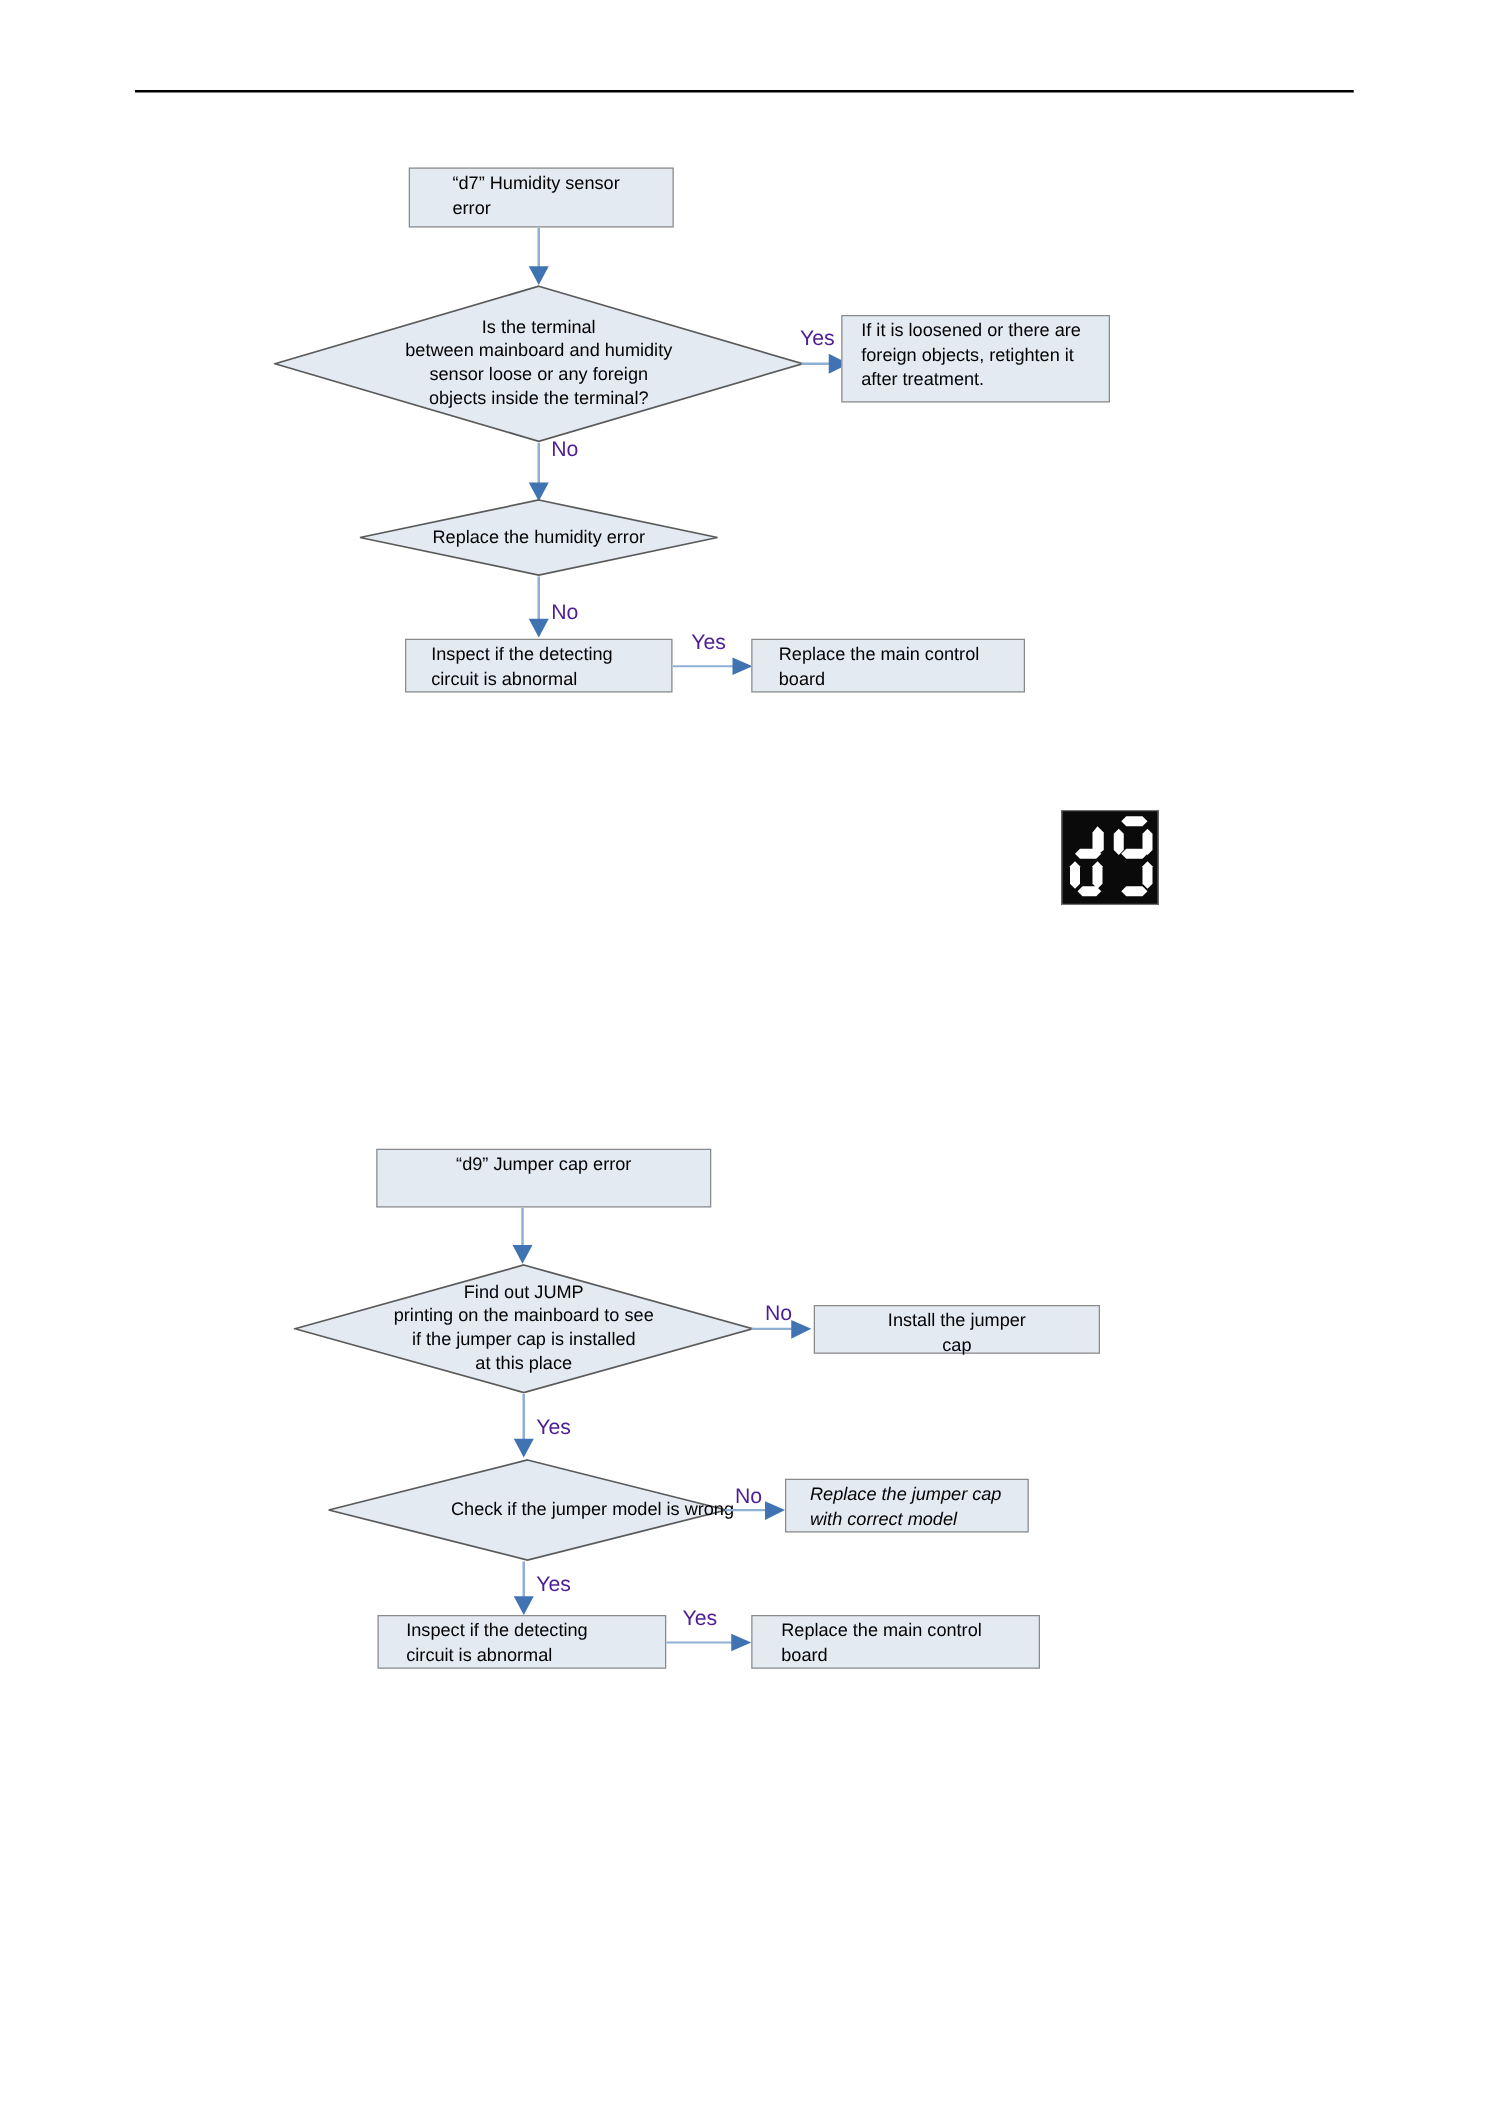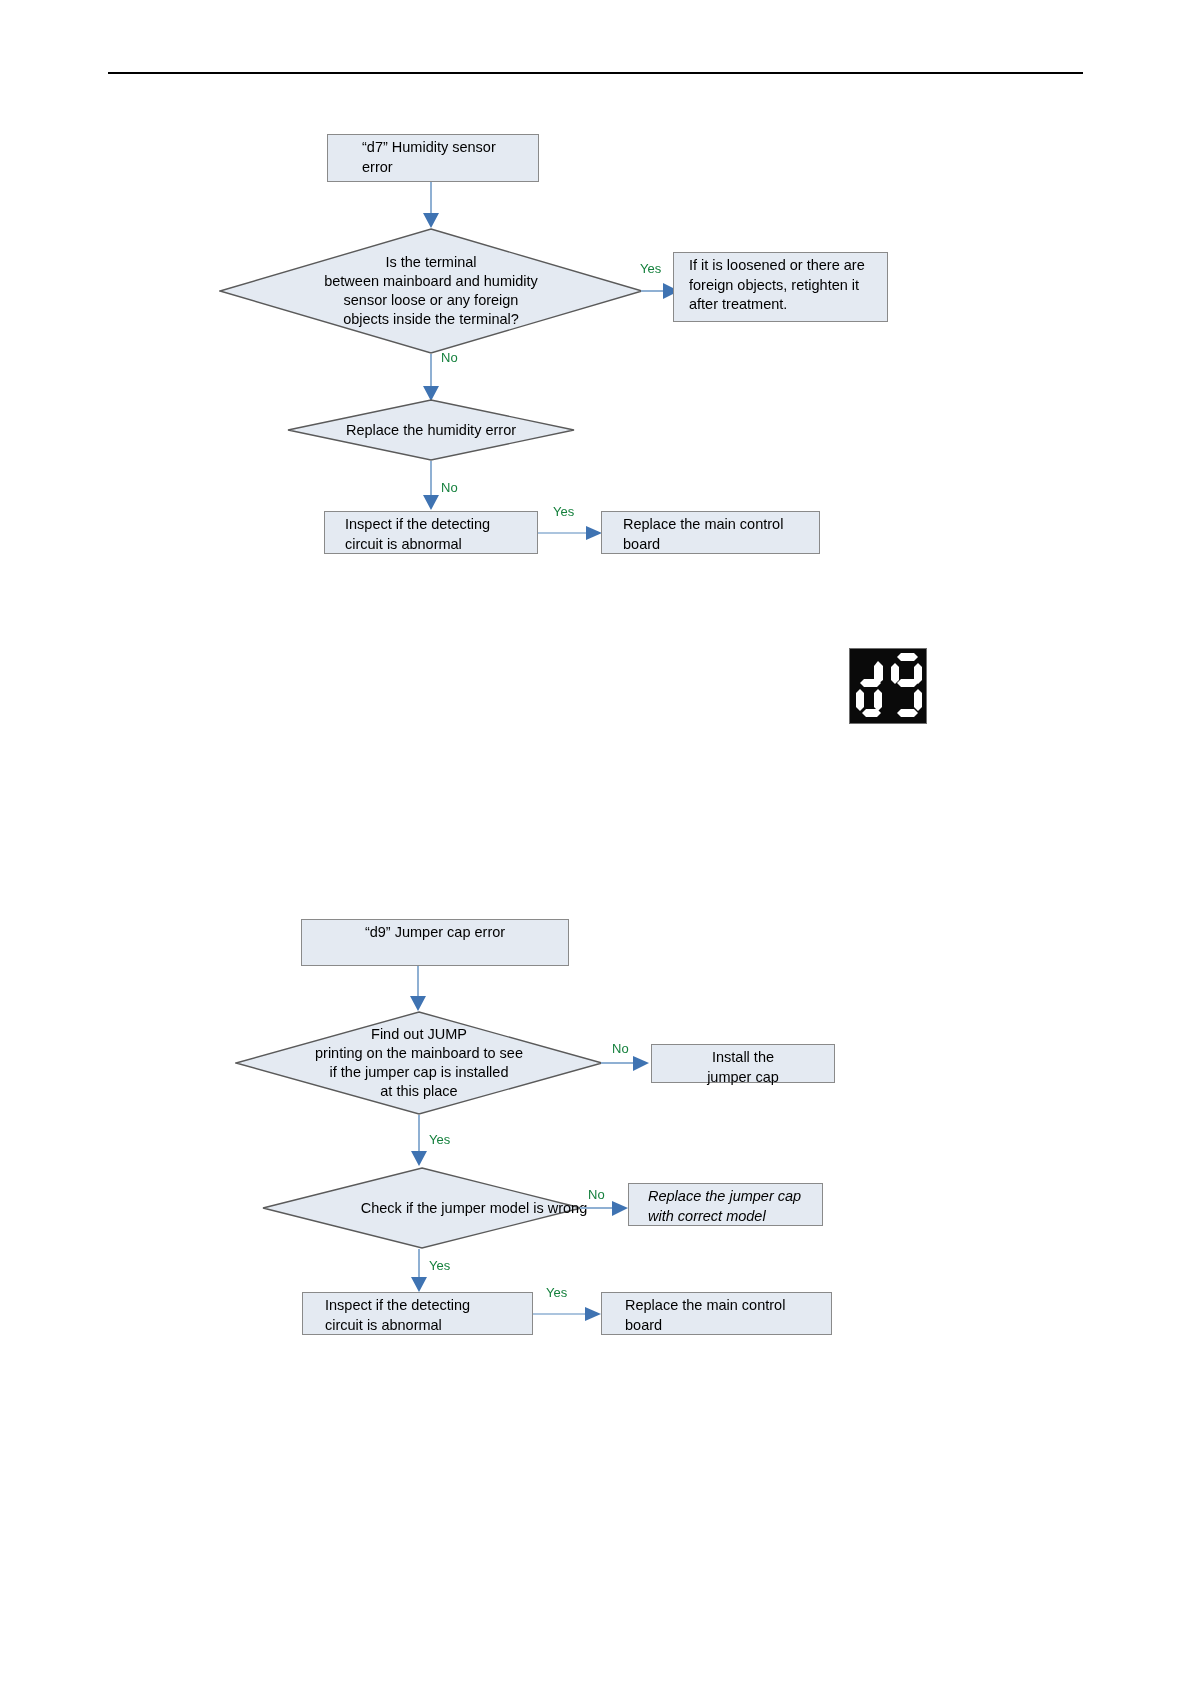--- a/index.html
+++ b/index.html
@@ -86,23 +86,23 @@
     pointer-events: none;
   }
 
   
   .conn {
     position: absolute;
     overflow: visible;
   }
   .edge-label {
     position: absolute;
-    font-size: 13px;
+    font-size: 17px;
     line-height: 1;
-    color: #15803d;
+    color: #4c1d95;
     white-space: nowrap;
   }
 
   
   .led-panel {
     position: absolute;
     background: #0a0a0a;
     border: 1px solid #6f6f6f;
     box-sizing: border-box;
   }
@@ -250,21 +250,21 @@
 </div>
 
 <div class="conn" style="left:601px; top:1048px; width:50px; height:30px;">
   <svg width="50" height="30" viewBox="0 0 50 30">
     <line x1="0" y1="15" x2="34" y2="15" stroke="#8fb0d3" stroke-width="1.8"></line>
     <polygon points="32,8 32,23 48,15" fill="#3f73b2"></polygon>
   </svg>
 </div>
 <div class="edge-label" style="left:612px; top:1042px;">No</div>
 
-<div class="node proc center" style="left:651px; top:1044px; width:184px; height:39px;gap:23px;">
+<div class="node proc center" style="left:651px; top:1044px; width:229px; height:39px;gap:23px;">
   <div class="gutter" style="width:16px;"></div>
   <div class="ptext">Install the jumper cap</div>
   <div class="gutter right" style="width:16px;"></div>
 </div>
 
 <div class="conn" style="left:403px; top:1115px; width:40px; height:56px;">
   <svg width="40" height="56" viewBox="0 0 40 56">
     <line x1="16" y1="0" x2="16" y2="38" stroke="#8fb0d3" stroke-width="2"></line>
     <polygon points="8,36 24,36 16,51" fill="#3f73b2"></polygon>
   </svg>

